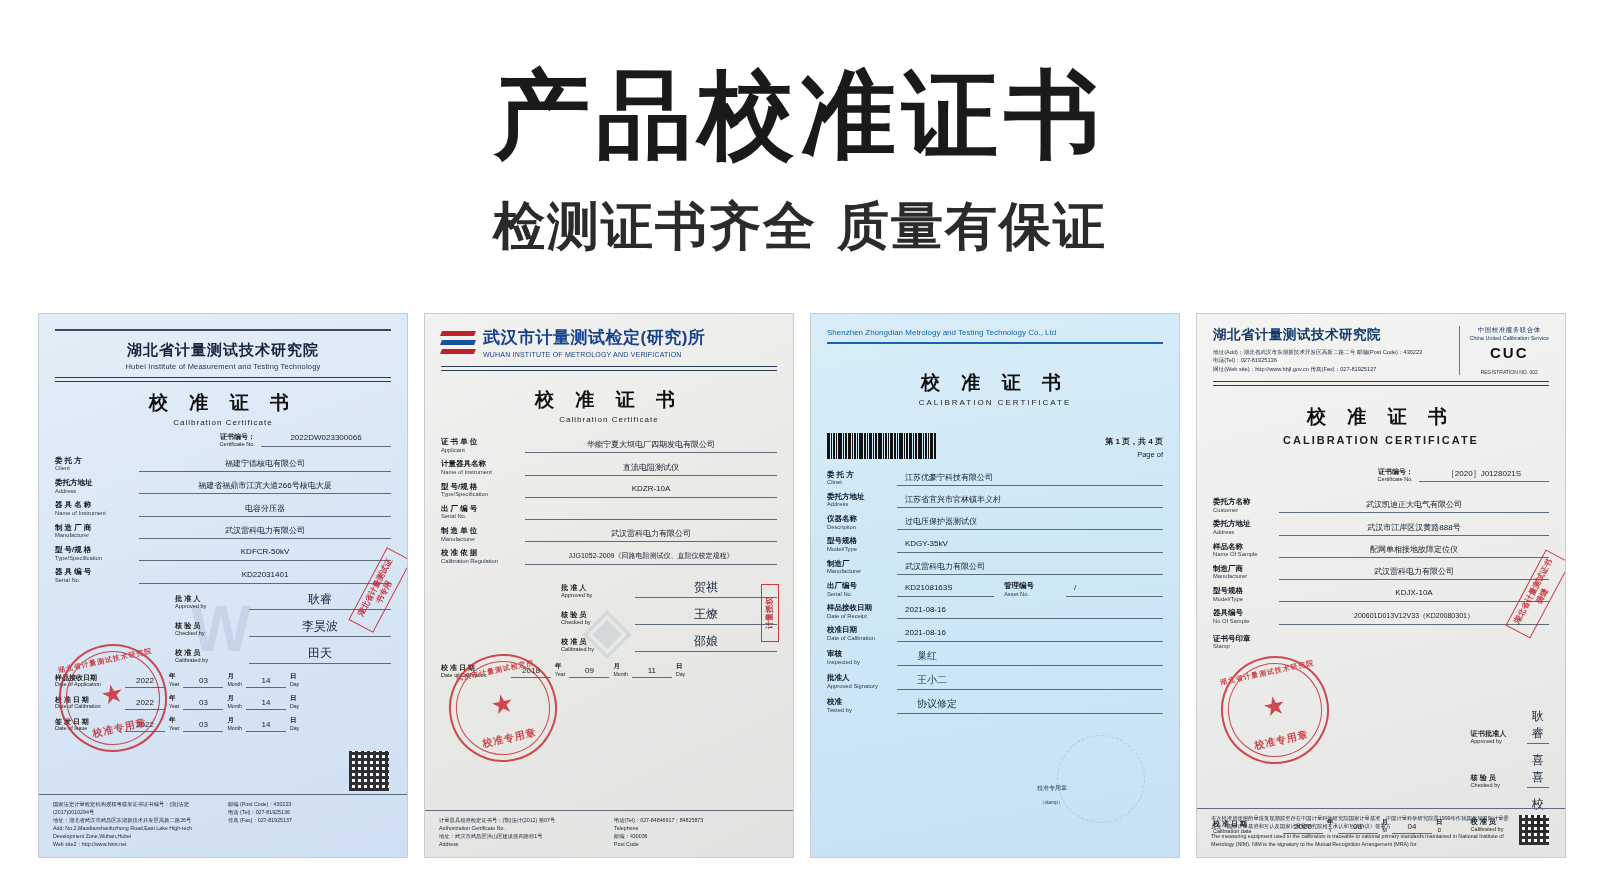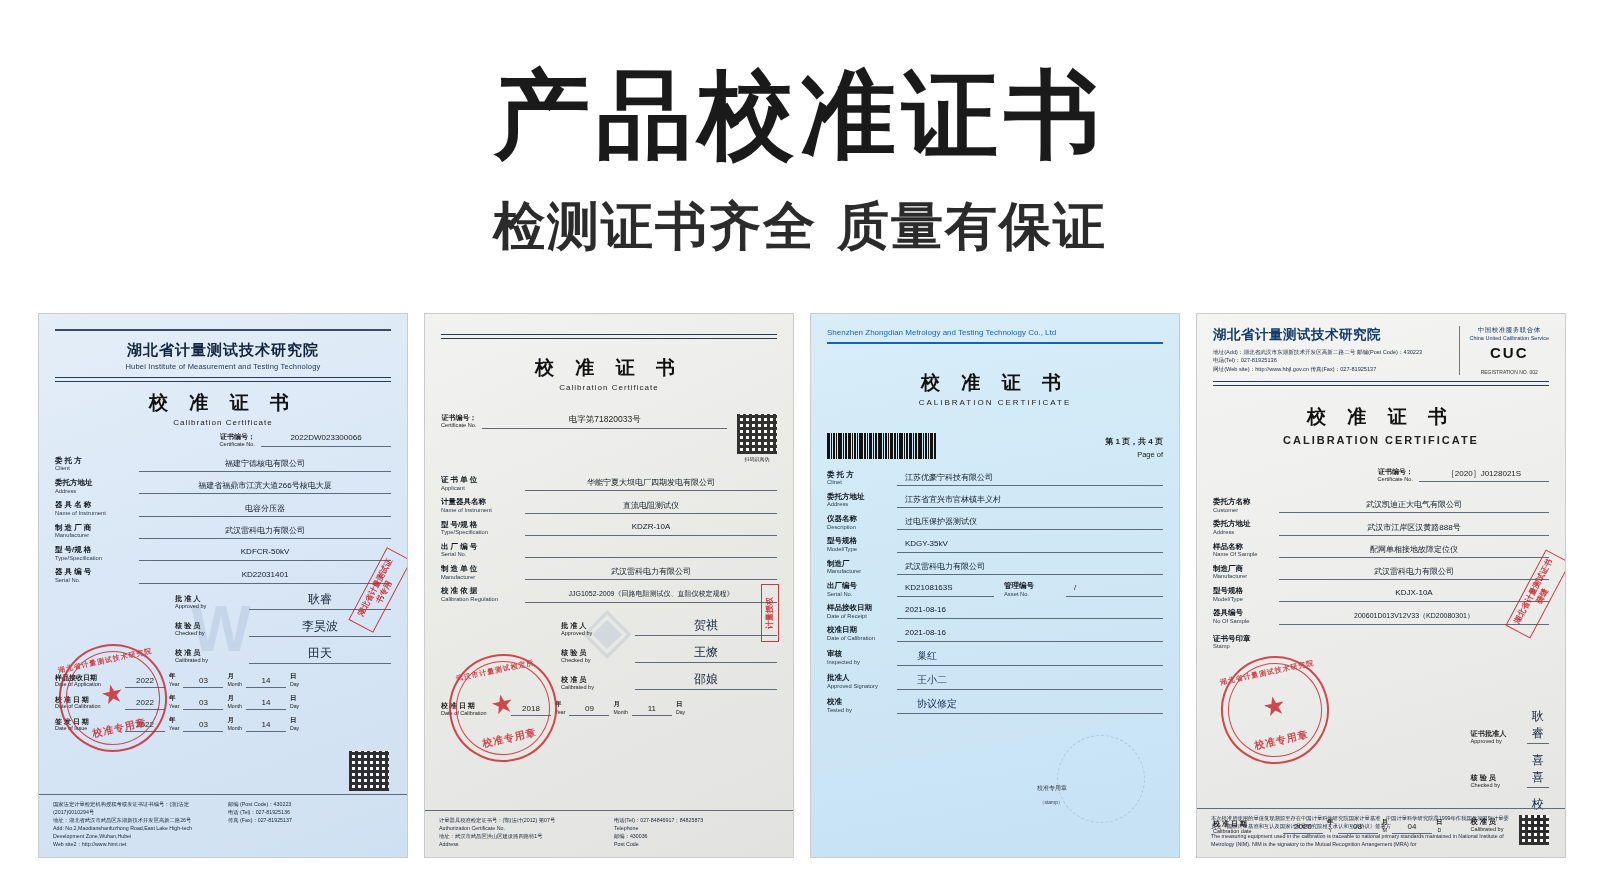--- a/index.html
+++ b/index.html
@@ -382,36 +382,36 @@
           <div class="rcol" style="white-space:pre-line;">邮编 (Post Code)：430223
 电话 (Tel)：027-81925136
 传真 (Fax)：027-81925137</div>
         </div>
       </div>
     </div>
 
     <div class="cert c2">
       <div class="wm">◈</div>
       <div class="inner">
+        <div class="wuhan-head">
+          <div class="wuhan-mark">
+              <i class="a"></i>
+              <i class="b"></i>
+              <i class="c"></i>
+            </div>
+          <div>
+            <div class="wuhan-cn">武汉市计量测试检定(研究)所</div>
+            <div class="wuhan-en">WUHAN INSTITUTE OF METROLOGY AND VERIFICATION</div>
+          </div>
+        </div>
         <div class="dbl-rule" style="margin-top:8px;"></div>
 
         <div class="cert-title" style="margin-top:16px;">校 准 证 书</div>
         <div class="cert-title-en">Calibration Certificate</div>
 
-        <div style="display:flex;align-items:flex-start;margin-top:22px;">
-          <div class="lb" style="text-align:right;margin-right:6px;line-height:1.15;">
-            <div style="font-size:7px;font-weight:bold;">证书编号：</div>
-            <div style="font-size:5.6px;">Certificate No.</div>
-          </div>
-          <div style="flex:1;border-bottom:1px solid #5d6b7a;text-align:center;font-size:8.5px;padding-bottom:2px;">电字第71820033号</div>
-          <div style="margin-left:10px;text-align:center;">
-            <div class="qr"></div>
-            <div style="font-size:5px;margin-top:2px;">扫码识真伪</div>
-          </div>
-        </div>
 
         <div class="fields" style="margin-top:14px;">
           <div class="frow">
             <div class="flabel">
                 <div class="cn">证 书 单 位</div>
                 <div class="en">Applicant</div>
               </div>
             <div class="fval">华能宁夏大坝电厂四期发电有限公司</div>
           </div>
           <div class="frow">

